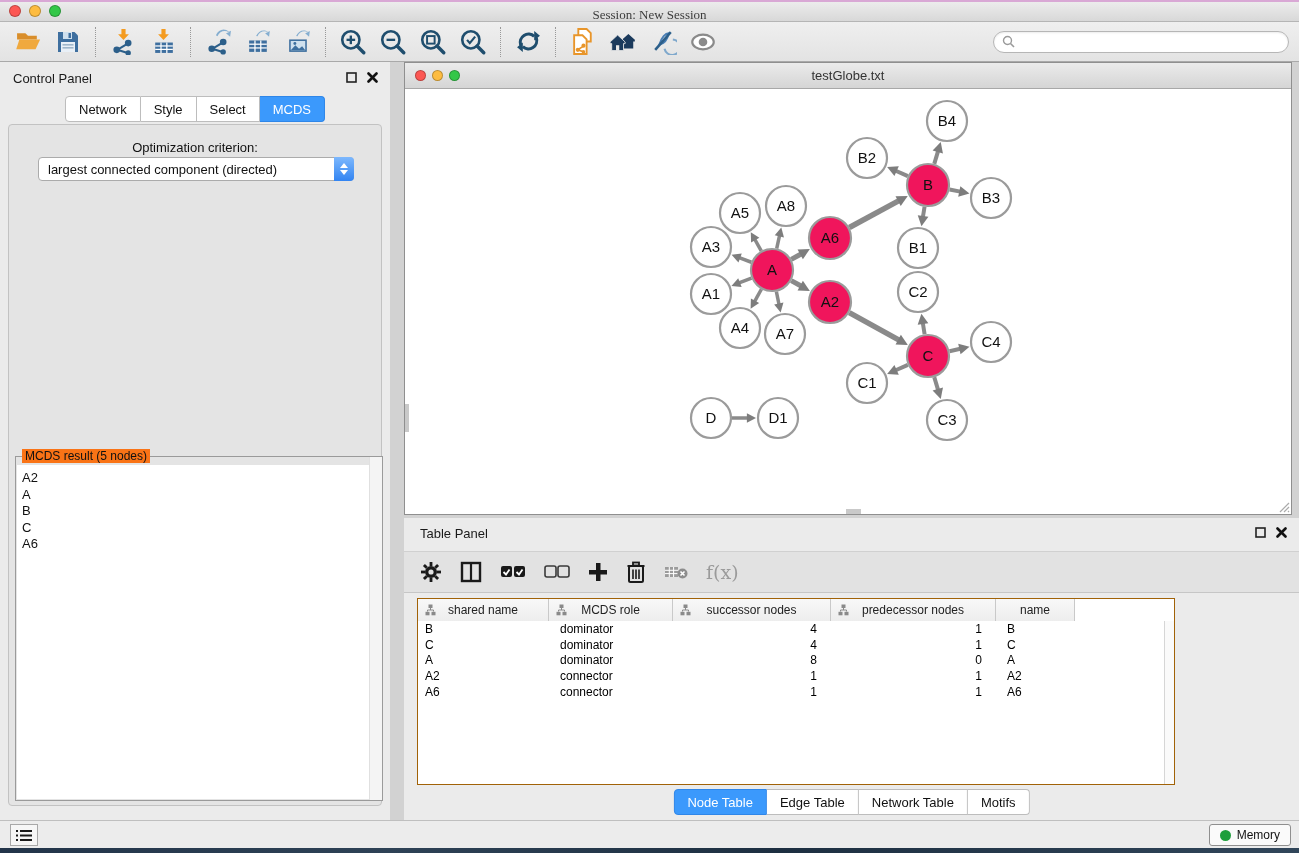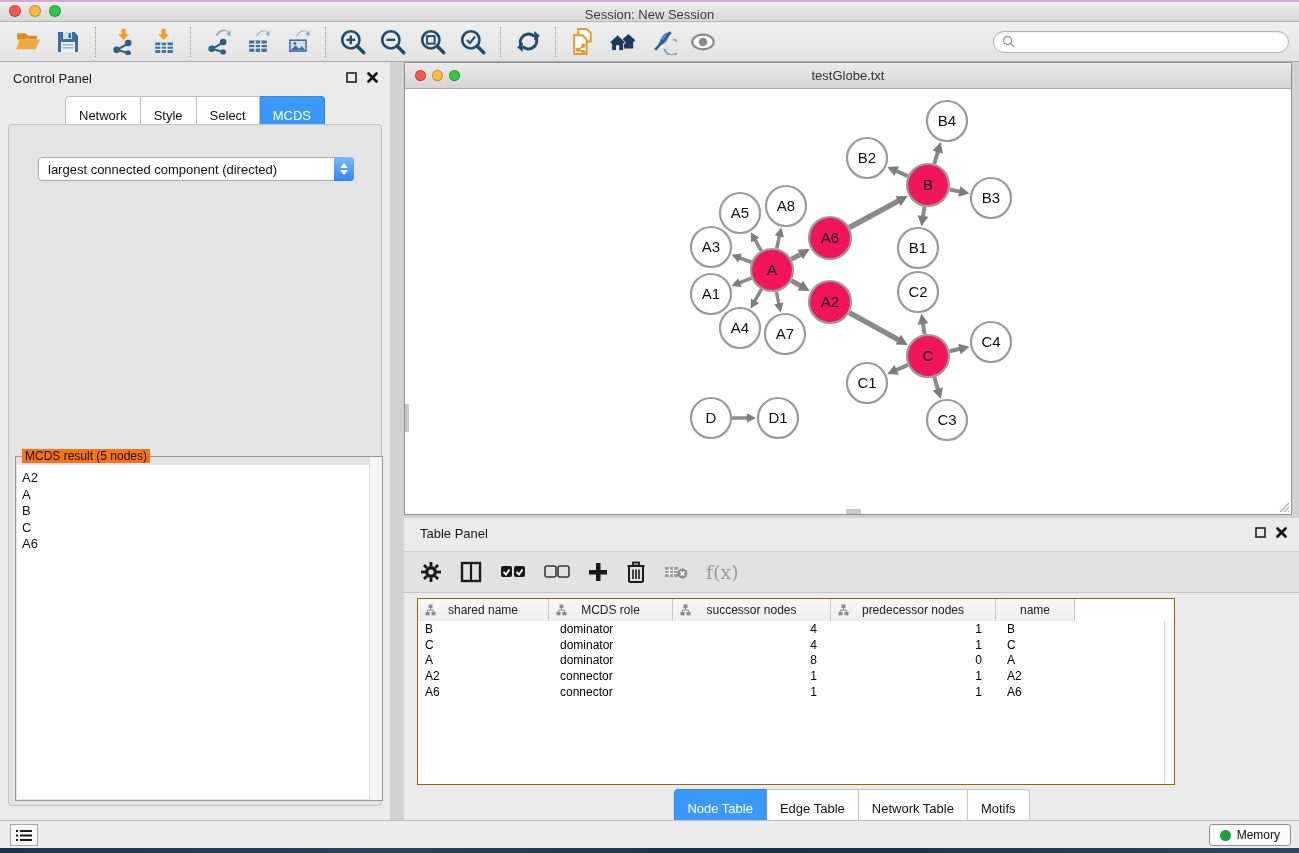--- a/index.html
+++ b/index.html
@@ -5,40 +5,40 @@
   html,body{margin:0;padding:0;background:#555;}
   *{box-sizing:border-box;font-family:"Liberation Sans",sans-serif;}
   .app{position:relative;width:1299px;height:853px;background:#ECECEC;overflow:hidden;}
 
   
   .titlebar{position:absolute;left:0;top:0;width:1299px;height:22px;
     background:linear-gradient(#d9a8d5 0%, #d9a8d5 9%, #ececec 10%, #d8d8d8 100%);
     border-bottom:1px solid #b5b5b5;display:flex;align-items:center;}
   .lights{position:absolute;left:9px;top:5px;display:flex;gap:8px;}
   .light{width:12px;height:12px;border-radius:50%;border:0.5px solid rgba(0,0,0,.25);}
-  .titlebar .title{width:100%;text-align:center;font-size:13px;color:#3c3c3c;padding-top:8px;}
+  .titlebar .title{width:100%;text-align:center;font-size:13px;color:#3c3c3c;padding-top:8px;font-family:Liberation Serif, serif;}
 
   
   .toolbar{position:absolute;left:0;top:22px;width:1299px;height:40px;
     background:linear-gradient(#efefef,#e3e3e3);border-bottom:1px solid #a9a9a9;
     display:flex;align-items:center;padding-left:8px;}
   .tbtn{width:40px;height:36px;display:flex;align-items:center;justify-content:center;border-radius:4px;}
   .tsep{width:1px;height:30px;border-left:1px dotted #999;margin:0 7px;}
   .search{margin-left:auto;margin-right:10px;width:296px;height:22px;border:1px solid #b6b6b6;
     border-radius:12px;background:#fff;display:flex;align-items:center;padding:0 8px;box-shadow:inset 0 1px 2px rgba(0,0,0,.08);}
   .search input{border:none;outline:none;flex:1;font-size:12px;background:transparent;margin-left:5px;}
 
   
   .main{position:absolute;left:0;top:62px;width:1299px;height:758px;background:#d2d2d2;}
   .control-panel{position:absolute;left:0;top:0;width:390px;height:758px;background:#ebebeb;}
   .cp-header,.tp-header{position:absolute;font-size:13px;color:#1a1a1a;}
   .panel-icons{position:absolute;display:flex;gap:10px;align-items:center;}
 
   .segrow{display:flex;}
-  .seg{height:21px;padding:18px 13px;background:#fff;border:1px solid #bdbdbd;border-left:none;
+  .seg{height:21px;padding:12px 13px;background:#fff;border:1px solid #bdbdbd;border-left:none;
     font-size:13px;color:#111;display:flex;align-items:center;}
   .seg:first-child{border-left:1px solid #bdbdbd;border-radius:4px 0 0 4px;}
   .seg:last-child{border-radius:0 4px 4px 0;}
   .seg.sel{background:#3b99fc;border-color:#2f86e8;color:#fff;}
 
   .cp-tabs{position:absolute;left:50%;top:34px;transform:translateX(-50%);}
   .cp-inner{position:absolute;left:8px;top:62px;width:374px;height:682px;background:#e4e4e4;
     border:1px solid #c2c2c2;border-radius:4px;}
   .opt-label{position:absolute;left:0;top:15px;width:100%;text-align:center;font-size:13px;color:#111;}
   .dropdown{position:absolute;left:29px;top:32px;width:316px;height:24px;background:#fff;
@@ -288,20 +288,21 @@
         </svg>
       </div>
       <div class="segrow cp-tabs" id="cp-tabs">
           <div class="seg">Network</div>
           <div class="seg">Style</div>
           <div class="seg">Select</div>
           <div class="seg sel">MCDS</div>
         </div>
 
       <div class="cp-inner">
+        <div class="opt-label">Optimization criterion:</div>
         <div class="dropdown">
           <span class="val">largest connected component (directed)</span>
           <span class="dd-step">
             <svg width="8" height="5" viewBox="0 0 8 5">
                 <polygon points="4,0 8,5 0,5" fill="#fff"></polygon>
               </svg>
             <svg width="8" height="5" viewBox="0 0 8 5">
                 <polygon points="0,0 8,0 4,5" fill="#fff"></polygon>
               </svg>
           </span>

